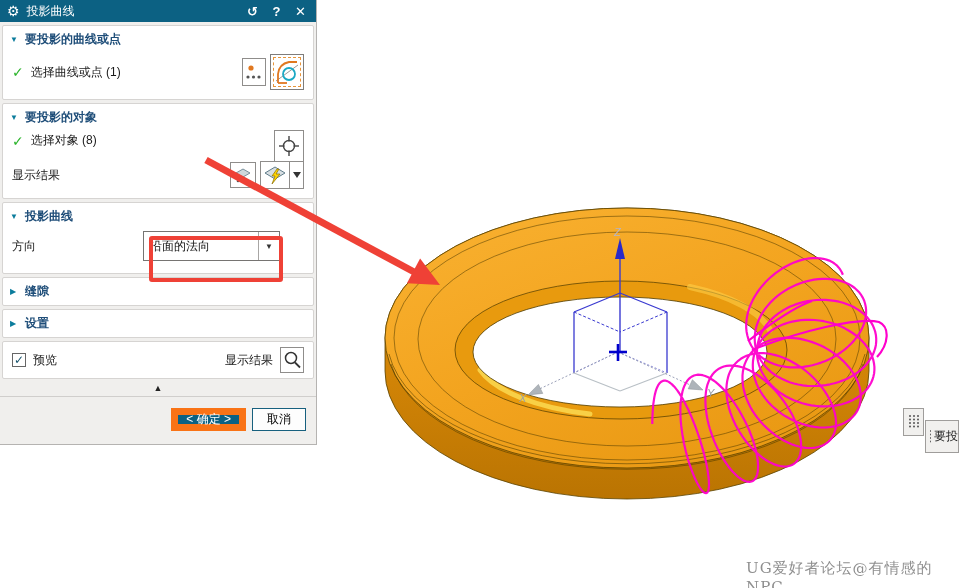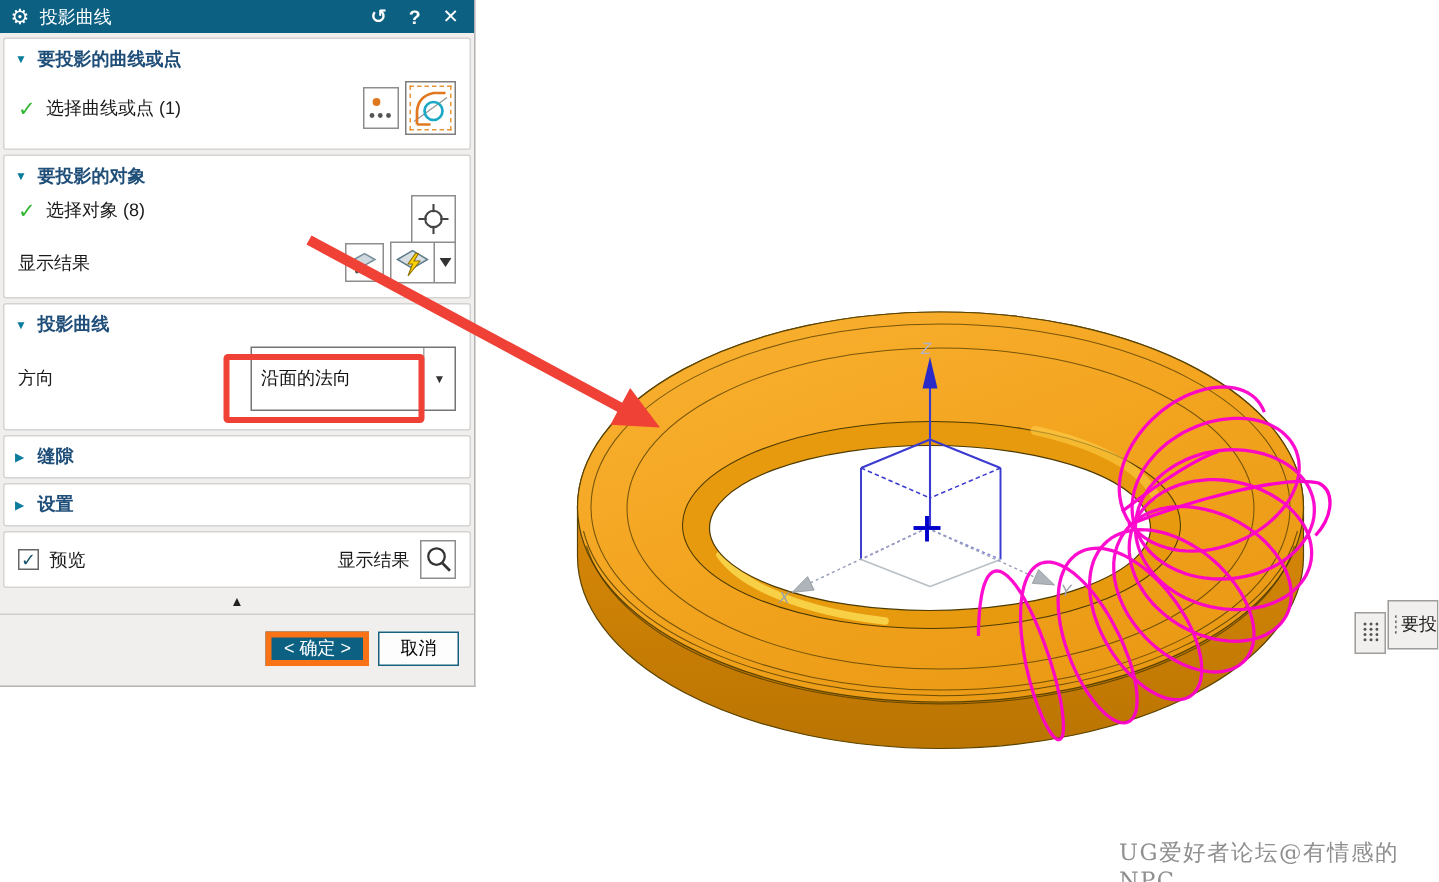--- a/index.html
+++ b/index.html
@@ -8,21 +8,21 @@
 
   
   #viewport-svg{position:absolute;left:0;top:0;z-index:1}
   .watermark{position:absolute;left:746px;top:559px;z-index:5;
     font-family:"DejaVu Serif",serif;font-size:15px;color:#8f8f8f;letter-spacing:1px;}
 
   
   .qp-box{position:absolute;background:#f1f0ee;border:1px solid #9f9d9b;z-index:20;
           display:flex;align-items:center;overflow:hidden;box-sizing:border-box}
   #qp-icon-box{left:903px;top:408px;width:21px;height:28px;justify-content:center}
-  #qp-item-box{left:925px;top:400px;width:34px;height:33px;padding-left:3px}
+  #qp-item-box{left:925px;top:420px;width:34px;height:33px;padding-left:3px}
   .qp-text{font-size:12px;color:#222;white-space:nowrap;margin-left:3px}
 
   
   .dialog{position:absolute;left:0;top:0;width:317px;background:#f0efed;z-index:10;
           border-right:1px solid #b5b3b1;border-bottom:1px solid #b5b3b1;box-sizing:border-box}
   .titlebar{height:22px;background:#0c6183;color:#fff;display:flex;align-items:center;
             padding:0 7px;gap:7px}
   .titlebar .gear{font-size:14px;line-height:22px}
   .titlebar .title{flex:1;font-size:12px}
   .tb-btn{width:17px;text-align:center;font-size:13px;font-weight:bold;cursor:default}
@@ -37,36 +37,36 @@
   .icon-btn{border:1px solid #8f8d8b;background:#fff;display:flex;align-items:center;
             justify-content:center;box-sizing:border-box}
   .sel-outline{border:1px solid #7f7d7b;padding:2px;background:#fff}
   .sel-dash{border:1px dashed #e8953a;display:flex;align-items:center;justify-content:center;
             width:26px;height:28px}
 
   #objects-card{position:relative}
   #crosshair-button{position:absolute;right:9px;top:26px;width:30px;height:32px}
   .plane-icons{display:flex;align-items:center}
 
-  .dropdown{width:137px;height:43px;border:1px solid #767472;background:#fff;display:flex;
-            align-items:center;margin-right:0;box-sizing:border-box}
+  .dropdown{width:137px;height:30px;border:1px solid #767472;background:#fff;display:flex;
+            align-items:center;margin-right:24px;box-sizing:border-box}
   .dd-text{flex:1;font-size:12px;color:#111;padding:0 6px;white-space:nowrap;overflow:hidden}
   .dd-arrow{width:20px;align-self:stretch;border-left:1px solid #a8a6a4;display:flex;
             align-items:center;justify-content:center;font-size:8px;color:#333}
 
   .preview-card{display:flex;align-items:center;padding:5px 9px;gap:7px;font-size:12px;color:#1a1a1a}
   .checkbox{width:14px;height:14px;border:1px solid #666;background:#fff;display:flex;
             align-items:center;justify-content:center;font-size:12px;color:#15526b;font-weight:bold;
             box-sizing:border-box}
   .shrink-row{text-align:center;font-size:9px;color:#222;padding:1px 0 3px}
   .footer{border-top:1px solid #d0cecc;padding:11px 10px 13px;display:flex;
           justify-content:flex-end;gap:6px}
   .btn{font-size:12px;height:23px;display:flex;align-items:center;justify-content:center;
        box-sizing:border-box;cursor:default}
-  .btn-ok{background:#0c6183;color:#fff;border:4px solid #f97316;min-width:55px;padding:0 8px}
+  .btn-ok{background:#0c6183;color:#fff;border:7px solid #f97316;min-width:55px;padding:0 8px}
   .btn-cancel{background:#fdfdfd;color:#000000;border:1px solid #17607e;min-width:54px;padding:0 14px}
 
   
   #red-rect{position:absolute;left:149px;top:236px;width:126px;height:38px;
             border:4px solid #ef4136;border-radius:3px;z-index:30;pointer-events:none}
   #overlay-svg{position:absolute;left:0;top:0;z-index:40;pointer-events:none}
 </style>
 </head>
 <body>
 

